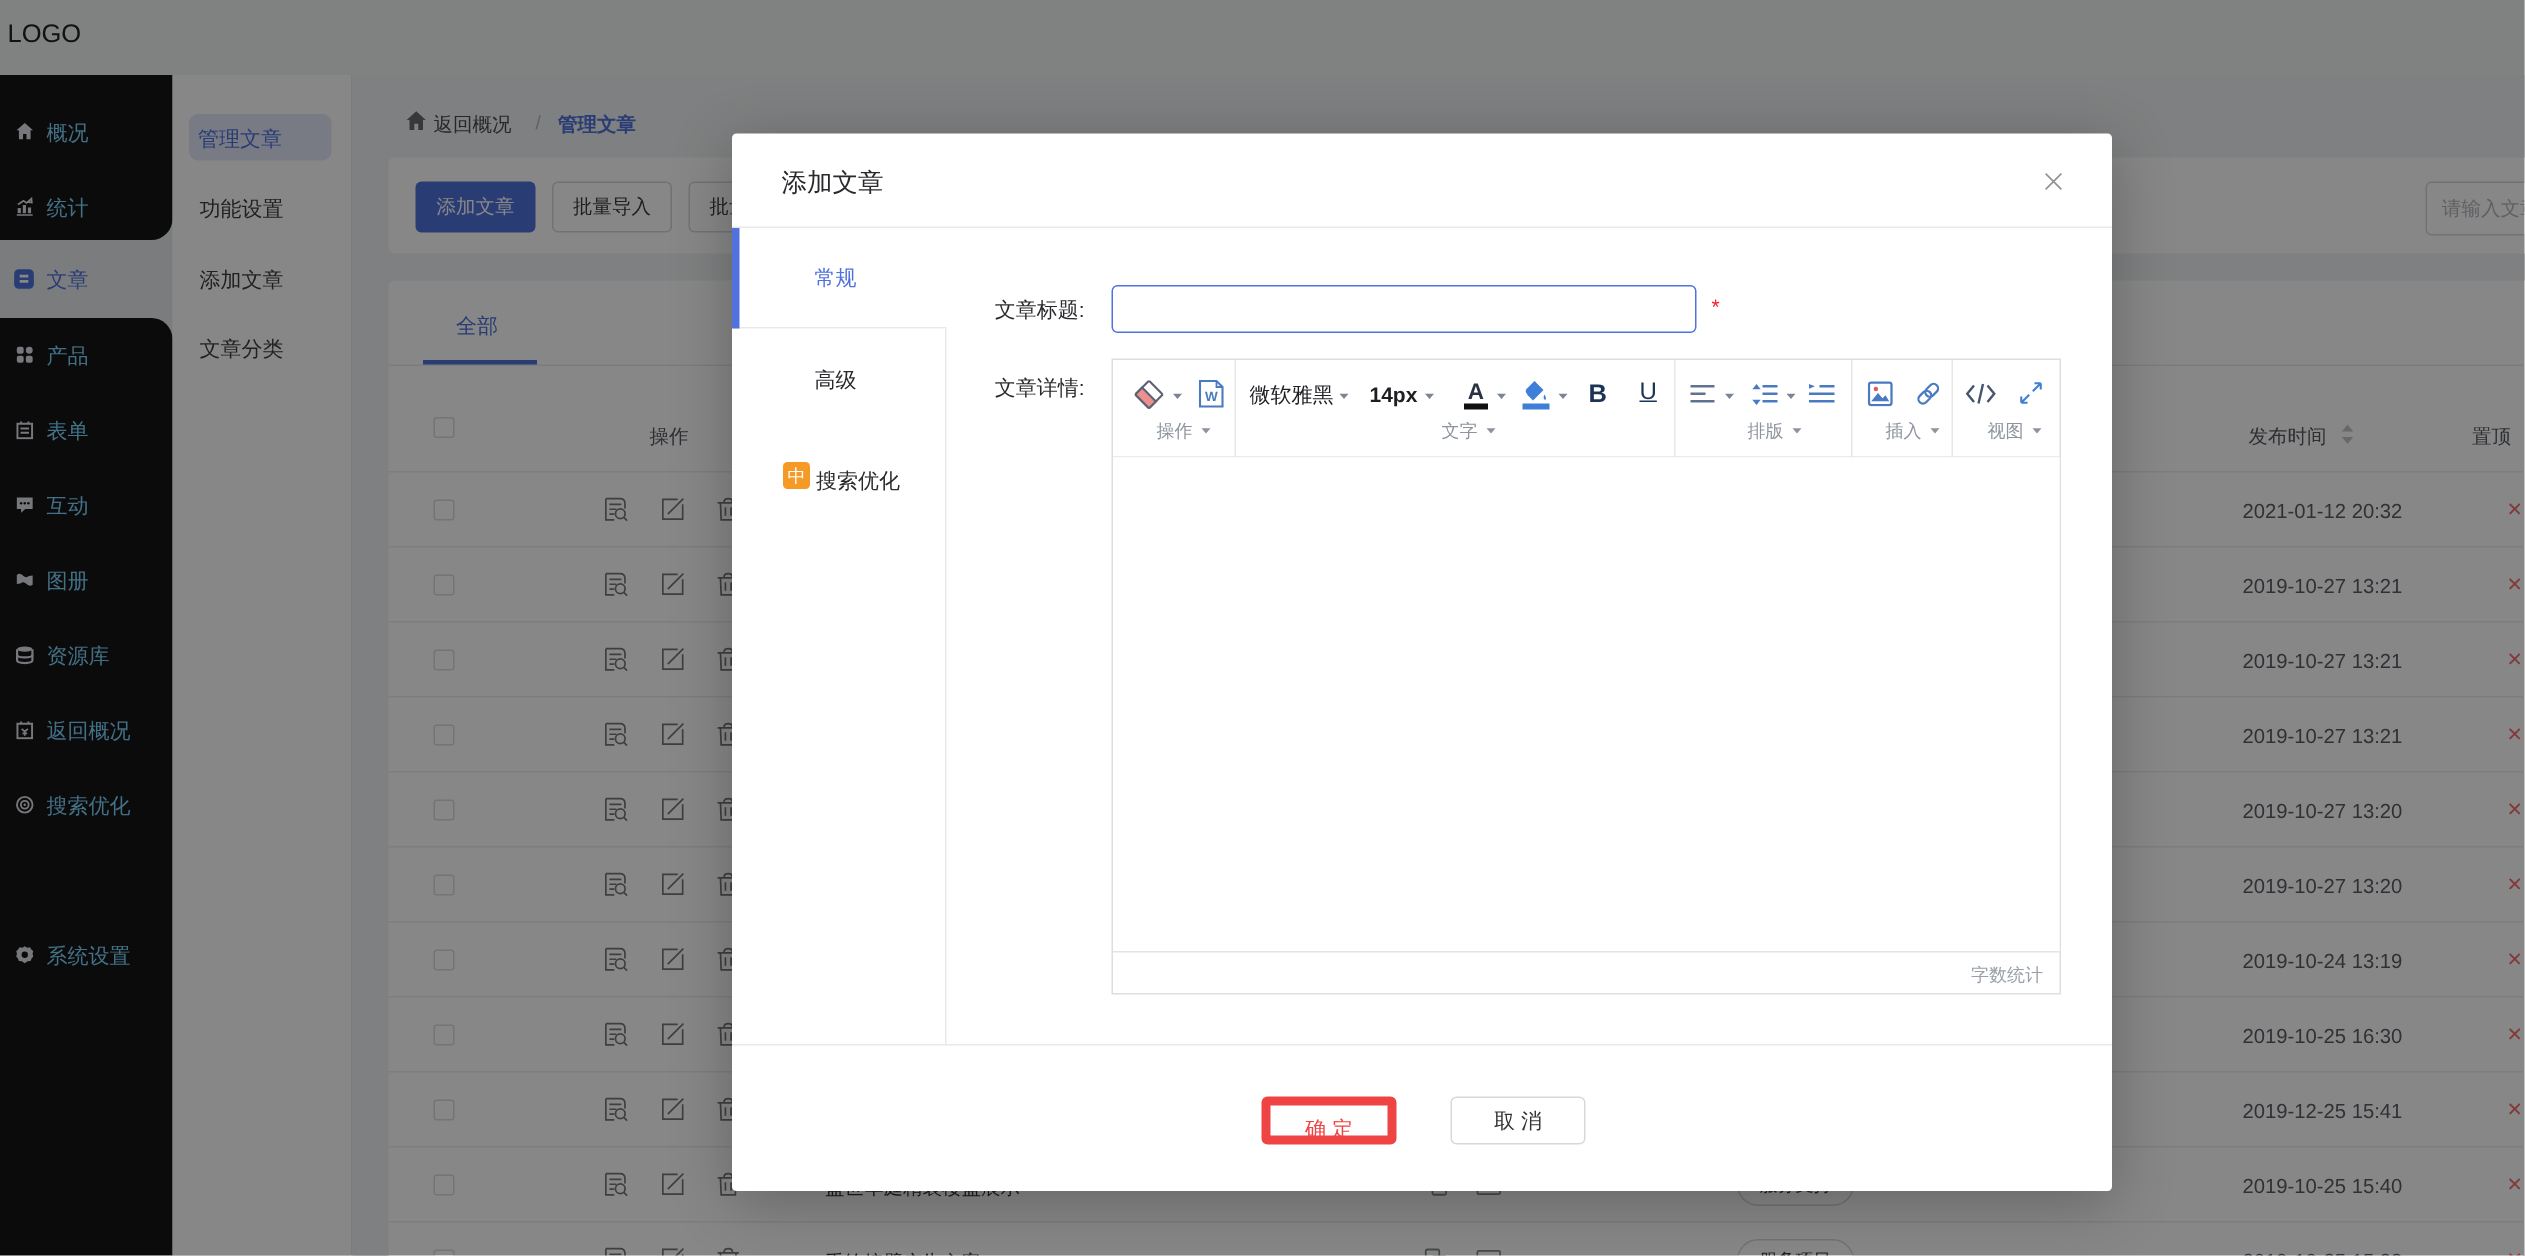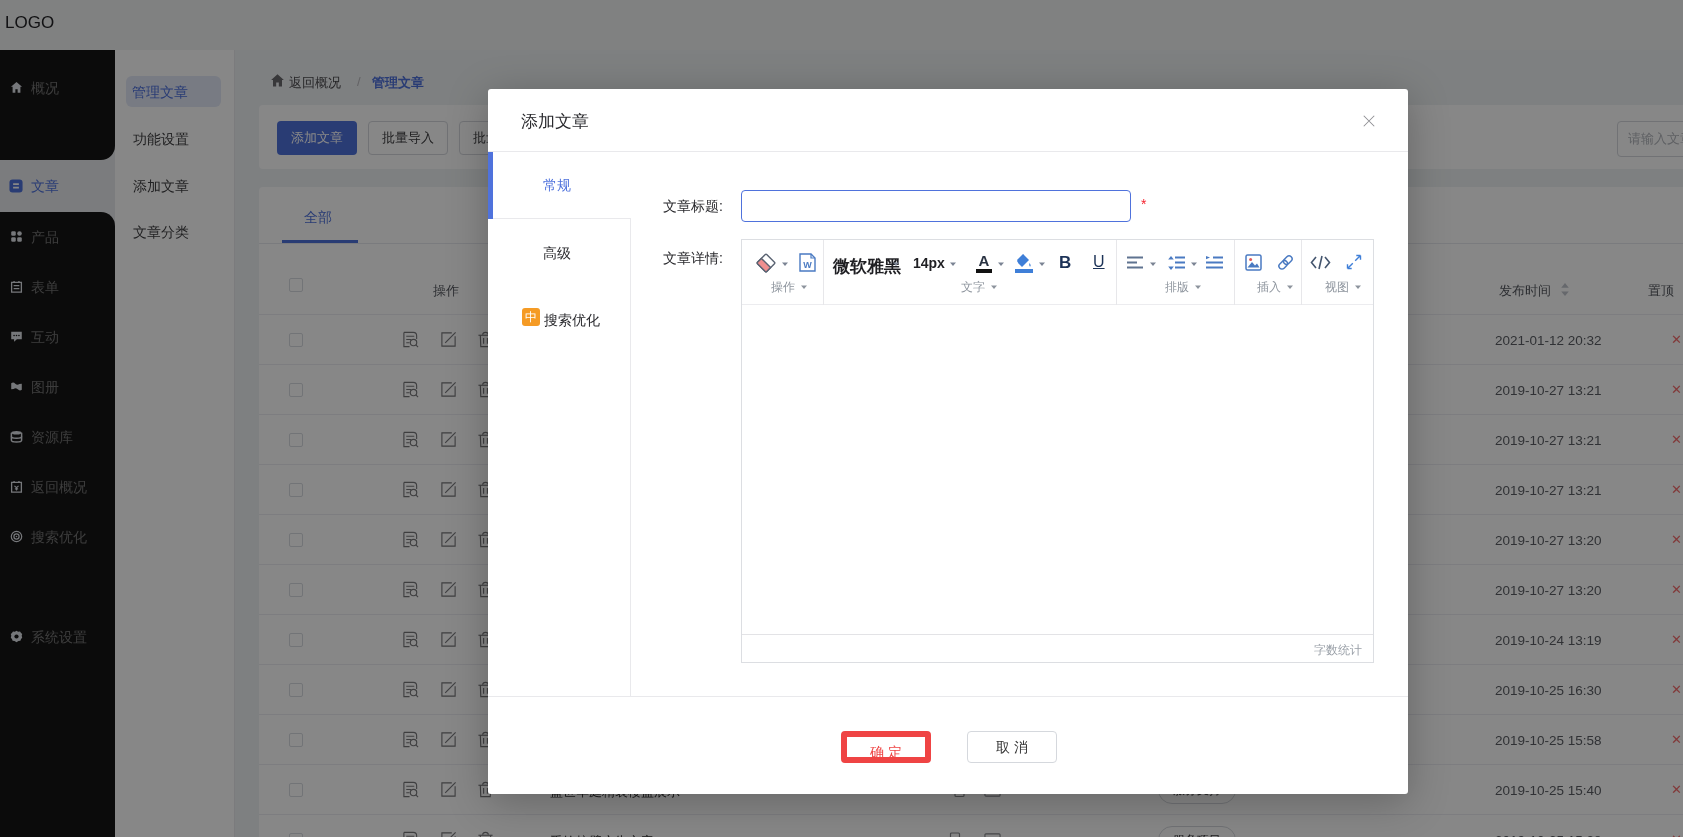--- a/index.html
+++ b/index.html
@@ -8,21 +8,21 @@
 
 #hdr{position:absolute;left:0;top:0;width:1683px;height:50px;background:#f2f3f4;}
 #hdr .logo{position:absolute;left:5px;top:13px;font-size:17px;color:#232326;}
 
 #nav1{position:absolute;left:0;top:50px;width:115px;height:787px;background:#e9ebef;}
 .blk{position:absolute;left:0;width:115px;background:#161616;}
 #blk1{top:0;height:110px;border-radius:0 0 14px 0;}
 #blk2{top:162px;height:625px;border-radius:0 14px 0 0;}
 .nitem{position:absolute;left:0;width:115px;height:50px;}
 .nico{position:absolute;left:10px;top:18px;width:13px;height:13px;}
-.ntxt{position:absolute;left:31px;top:18px;font-size:14px;color:#737373;line-height:15px;}
+.ntxt{position:absolute;left:31px;top:18px;font-size:14px;color:#7dd3fc;line-height:15px;}
 #actrow{position:absolute;left:0;top:110px;width:115px;height:52px;}
 #actrow .chip{position:absolute;left:9px;top:19px;width:14px;height:14px;}
 #actrow .chip svg{width:14px;height:14px;display:block;}
 #actrow .ntxt{position:absolute;left:31px;top:19px;color:#4f72dc;font-size:14px;}
 
 #nav2{position:absolute;left:115px;top:50px;width:120px;height:787px;background:#fff;border-right:1px solid #e9e9ec;}
 #nav2 .mitem{position:absolute;left:18px;font-size:14px;color:#3f3f42;}
 #nav2 .actbg{position:absolute;left:11px;top:26px;width:95px;height:31px;background:#e2e8f8;border-radius:6px;}
 #nav2 .actbg span{position:absolute;left:6px;top:8px;font-size:14px;color:#4f72dc;}
 
@@ -94,20 +94,30 @@
 <div id="hdr">
     <span class="logo">LOGO</span>
   </div>
 <div id="nav1">
   <div class="blk" id="blk1">
       <div class="nitem" style="top:13px">
         <svg class="nico" viewBox="0 0 16 16" fill="#dfe2e8" stroke="#dfe2e8" stroke-width="0">
           <path d="M8 1.2 L14.8 7.2 H12.8 V14.5 H9.4 V10.2 H6.6 V14.5 H3.2 V7.2 H1.2 Z"></path>
         </svg>
         <span class="ntxt">概况</span>
+      </div>
+      <div class="nitem" style="top:63px">
+        <svg class="nico" viewBox="0 0 16 16" fill="#dfe2e8" stroke="#dfe2e8" stroke-width="0">
+          <path d="M1.5 14.5 H14.5 V15.8 H1.5 Z"></path>
+          <rect x="2.2" y="9.5" width="2.6" height="4.2"></rect>
+          <rect x="6.4" y="7" width="2.6" height="6.7"></rect>
+          <rect x="10.6" y="9" width="2.6" height="4.7"></rect>
+          <path d="M2.5 6.5 L7 3.5 L9.5 5.2 L13 2.2 M13.5 1.8 L13.8 5 L10.8 4.6 Z" fill="none" stroke-width="1.4"></path>
+        </svg>
+        <span class="ntxt">统计</span>
       </div>
     </div>
   <div id="actrow">
       <span class="chip">
         <svg viewBox="0 0 16 16">
           <rect x="0.5" y="0.5" width="15" height="15" rx="3.5" fill="#4f72dc"></rect>
           <path d="M4.7 5.8 H11.3 M4.7 9.8 H11.3" stroke="#fff" stroke-width="2.1" fill="none"></path>
         </svg>
       </span>
       <span class="ntxt">文章</span>
@@ -495,21 +505,21 @@
   <span class="ttl" style="left:291px">网站备案流程详解</span>
   <svg class="tic" style="left:690px;top:17px" viewBox="0 0 16 16">
         <rect x="1" y="1" width="9" height="9" rx="1"></rect>
         <rect x="5.5" y="5.5" width="9" height="9" rx="1"></rect>
       </svg>
   <svg class="tic" style="left:725px;top:17px" viewBox="0 0 18 16">
         <rect x="1" y="1.5" width="16" height="13" rx="1"></rect>
         <path d="M3.5 11 L7.5 6.5 L10.5 10 L12.5 8 L15 11"></path>
       </svg>
   <span class="pill" style="left:899px">服务支持</span>
-  <span class="date">2019-10-25 15:58</span>
+  <span class="date">2019-12-25 15:41</span>
   <span class="redx">✕</span>
 </div>
 <div class="trow" style="top:578px">
   <span class="cb" style="left:30px;top:18px"></span>
   <svg class="ric" style="left:143px;top:16px" viewBox="0 0 18 18">
         <path d="M2 1.5 H12 Q15.5 1.5 15.5 5 V8.5"></path>
         <path d="M2 1.5 V16.5 H8"></path>
         <path d="M4.5 5.5 H13 M4.5 9 H9.5 M4.5 12.5 H8"></path>
         <circle cx="12.2" cy="12.2" r="3.4"></circle>
         <path d="M14.7 14.7 L17 17"></path>
@@ -605,21 +615,21 @@
         </svg>
         <svg class="tcaret" style="left:39px;top:20px" viewBox="0 0 8 8">
           <path d="M1 2.5 L4 6 L7 2.5 Z" fill="#7b8494"></path>
         </svg>
         <svg class="abs" style="left:57px;top:13px;width:17px;height:19px" viewBox="0 0 17 19">
           <path d="M1 1 H12 L16 5 V18 H1 Z" fill="none" stroke="#4a7ac2" stroke-width="1.4"></path>
           <path d="M12 1 V5 H16" fill="none" stroke="#4a7ac2" stroke-width="1.2"></path>
           <text x="8.5" y="14.5" font-size="9" font-weight="bold" fill="#4a7ac2" text-anchor="middle" font-family="Liberation Sans">W</text>
         </svg>
         <span class="tsep" style="left:81px"></span>
-        <span class="abs" style="left:91px;top:15px;font-size:17px;font-weight:bold;color:#1f1f23">微软雅黑</span>
+        <span class="abs" style="left:91px;top:15px;font-size:14px;font-weight:normal;color:#1f1f23">微软雅黑</span>
         <svg class="tcaret" style="left:150px;top:20px" viewBox="0 0 8 8">
           <path d="M1 2.5 L4 6 L7 2.5 Z" fill="#7b8494"></path>
         </svg>
         <span class="abs" style="left:171px;top:15px;font-size:14px;font-weight:bold;color:#1f1f23">14px</span>
         <svg class="tcaret" style="left:207px;top:20px" viewBox="0 0 8 8">
           <path d="M1 2.5 L4 6 L7 2.5 Z" fill="#7b8494"></path>
         </svg>
         <svg class="abs" style="left:233px;top:12px;width:18px;height:22px" viewBox="0 0 18 22">
           <text x="9" y="14" font-size="15" font-weight="bold" fill="#2a3342" text-anchor="middle" font-family="Liberation Sans">A</text>
           <rect x="1" y="17" width="16" height="4" fill="#111"></rect>

